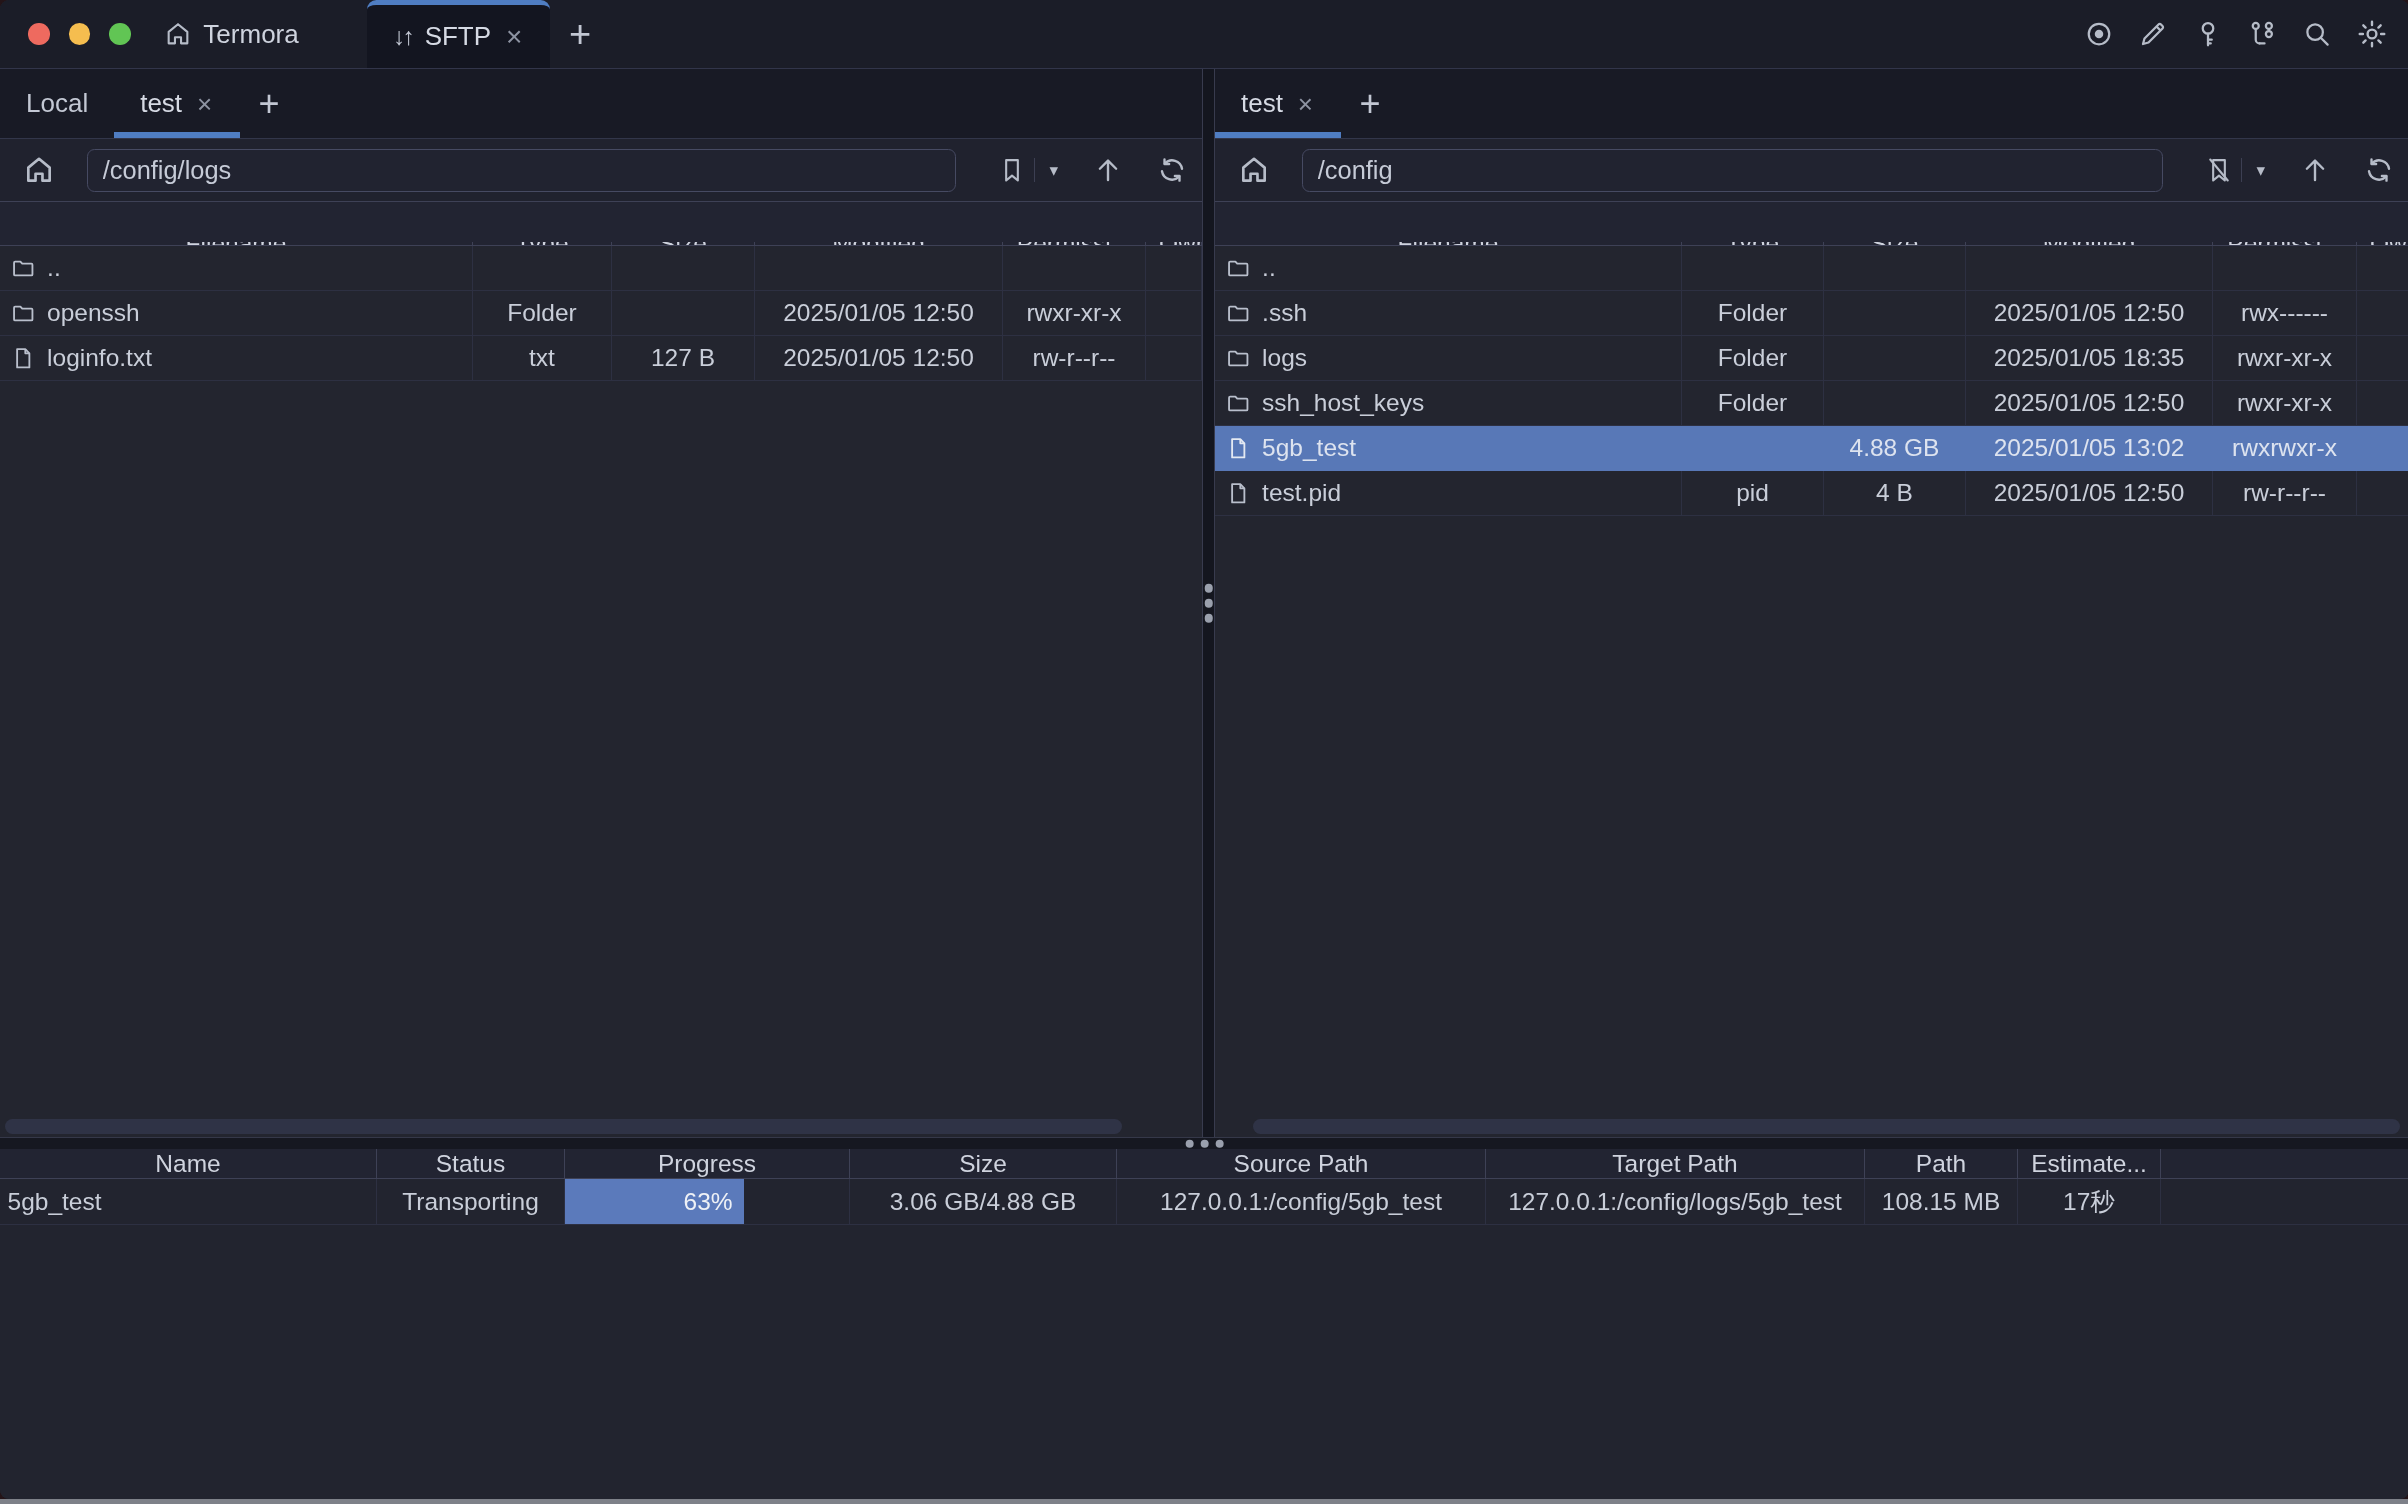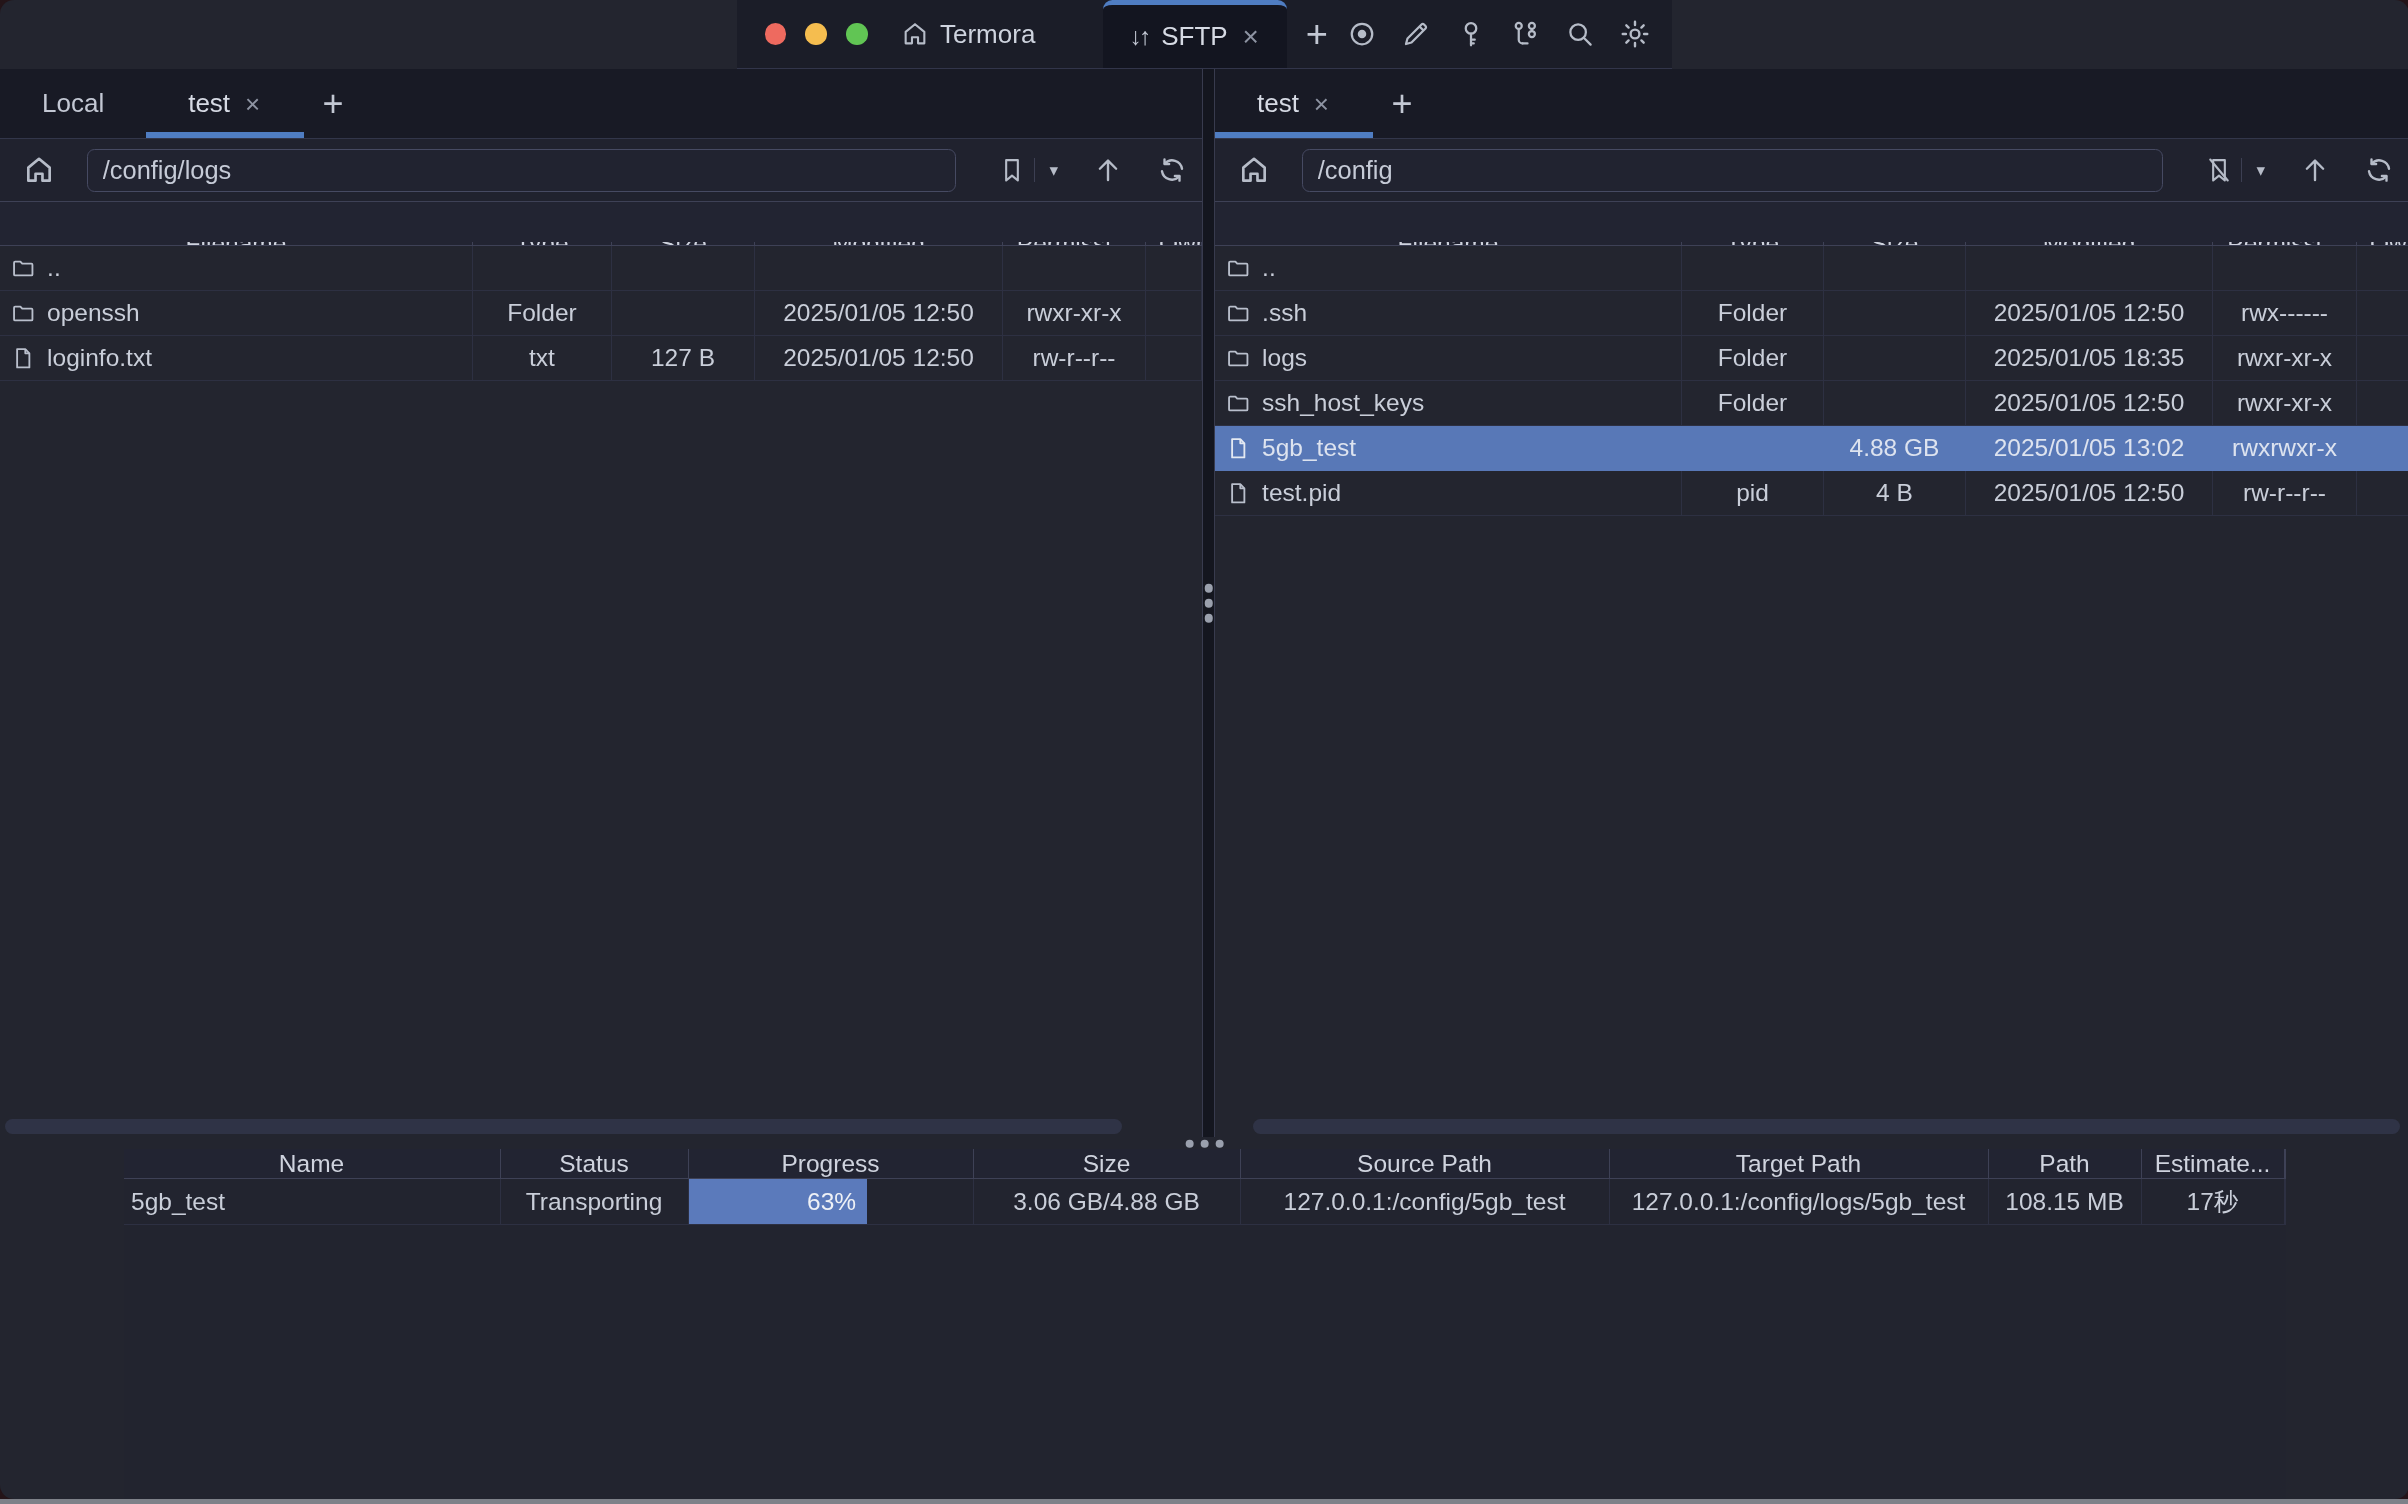--- a/index.html
+++ b/index.html
@@ -5,22 +5,22 @@
   * { margin:0; padding:0; box-sizing:border-box; }
   html,body { width:2409px; height:1505px; }
   body {
     background:#241418;
     font-family:"Liberation Sans","DejaVu Sans",sans-serif;
     color:#c9ced9;
     overflow:hidden;
   }
   .window{
     position:relative; width:2409px; height:1499px;
-    background:#23252f; border-radius:14px; overflow:hidden;
-    display:flex; flex-direction:column;align-items:center;
+    background:#23252f; border-radius:9px; overflow:hidden;
+    display:flex; flex-direction:column;
   }
   .bottom-strip{ width:2409px; height:5.6px; background:#7e8189; }
 
   
   .titlebar{
     height:69px; flex:0 0 69px; background:#1b1d28;
     border-bottom:0.9px solid #32354a;
     display:flex; align-items:stretch;
   }
   .traffic{ display:flex; align-items:center; gap:19px; padding:0 0 0 28px; }
@@ -46,21 +46,21 @@
   .pane.right{ flex:1 1 auto; }
   .vsplit{
     width:13px; flex:0 0 13px; background:#14161f;
     border-left:0.9px solid #383b4e; border-right:0.9px solid #383b4e;
     position:relative;
   }
   .vdots{ position:absolute; left:50%; top:50%; transform:translate(-50%,-50%); display:flex; flex-direction:column; gap:6.6px; }
   .vdots i, .hdots i{ width:8.5px; height:8.5px; border-radius:50%; background:#9aa0ad; display:block; }
 
   .pane-tabs{ height:70px; flex:0 0 70px; background:#181a25; border-bottom:0.9px solid #32364a; display:flex; align-items:stretch; }
-  .ptab{ position:relative; display:flex; align-items:center; gap:13px; padding:0 42px; font-size:26px; color:#c3c8d4; }
+  .ptab{ position:relative; display:flex; align-items:center; gap:13px; padding:0 26px; font-size:26px; color:#c3c8d4; }
   .ptab.active{ color:#d6dae4; }
   .ptab.active::after{ content:""; position:absolute; left:0; right:0; bottom:0; height:5.6px; background:#4f7dc2; }
   .ptab .tab-close{ font-size:26px; }
   .ptab-add{ display:flex; align-items:center; justify-content:center; width:58px; font-size:36px; font-weight:300; color:#c2c7d3; }
 
   .path-row{ height:62px; flex:0 0 62px; background:#20222e; display:flex; align-items:center; padding:0 15px 0 11.3px; gap:27px; }
   .home-btn{ width:41px; }
   .path-input{
     flex:1; height:43px; background:#212330; border:1.9px solid #464a62; border-radius:7.5px;
     color:#c6cbd7; font-size:25.4px; padding:0 15px; font-family:inherit; outline:none; min-width:0;

